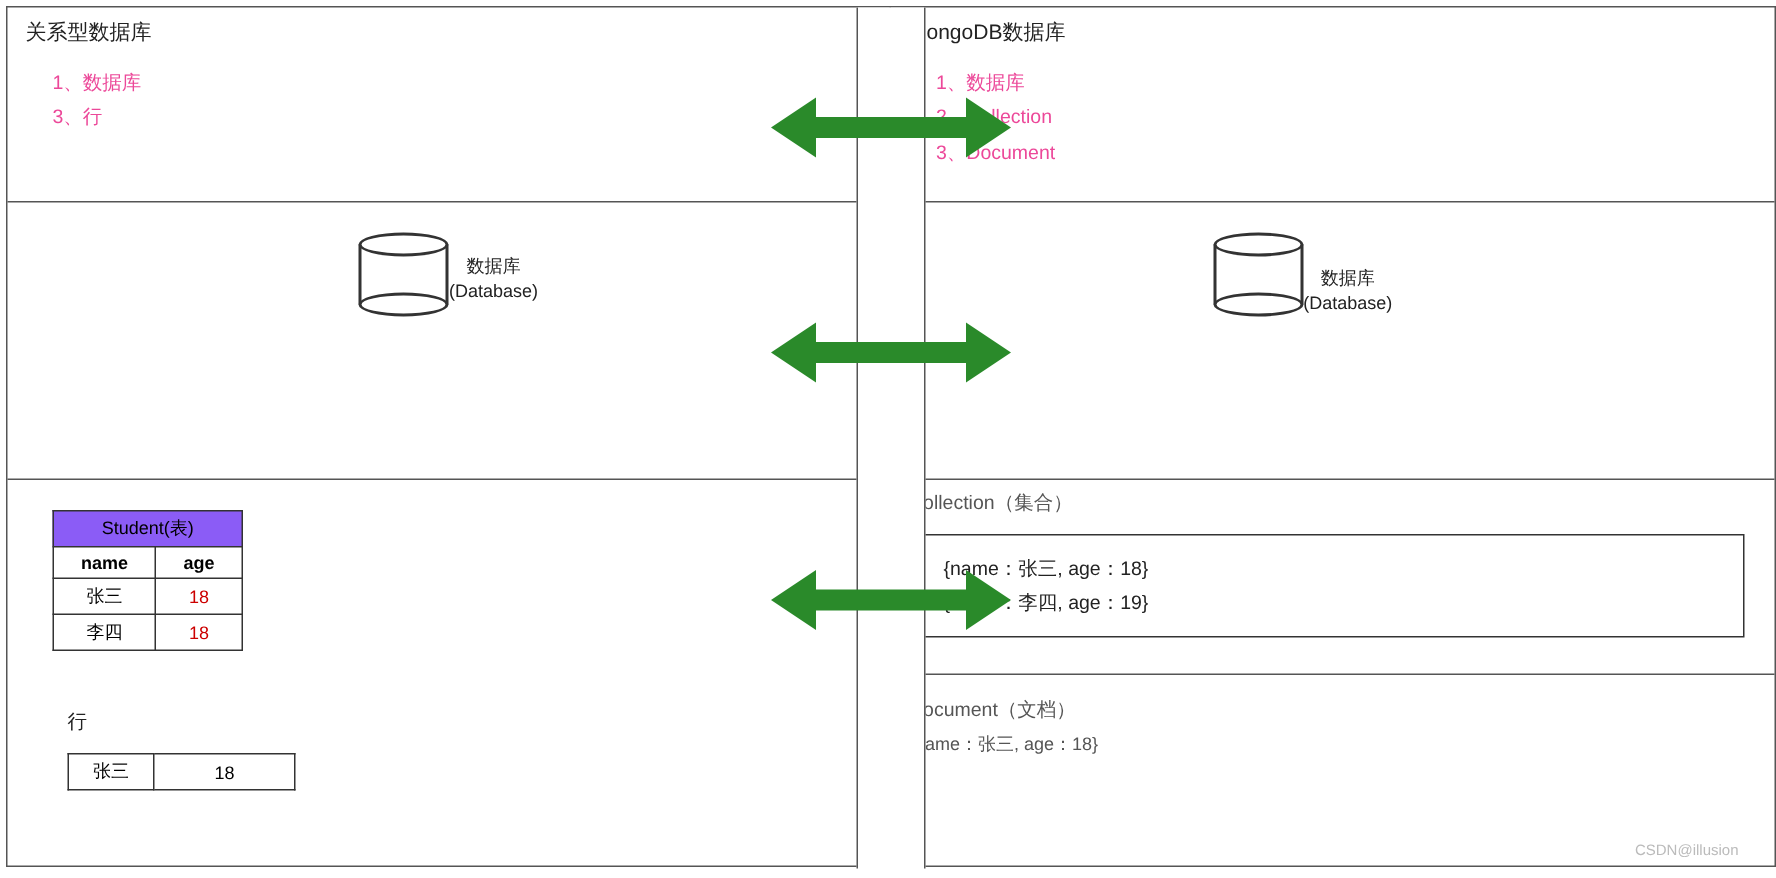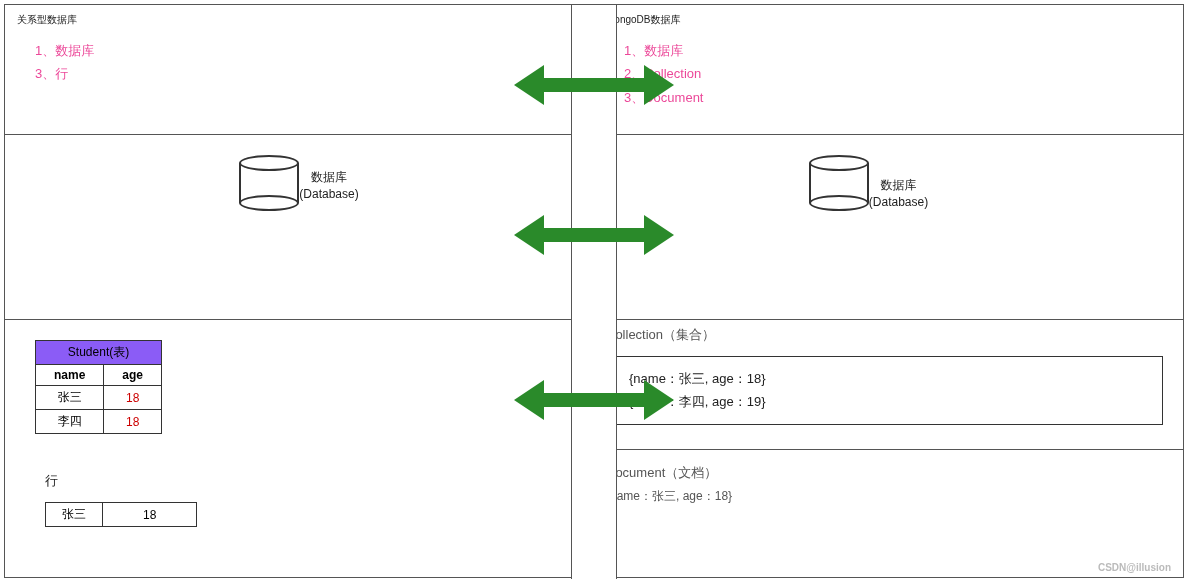--- a/index.html
+++ b/index.html
@@ -8,21 +8,21 @@
       font-size: 13px;
       background: #fff;
       width: 1184px;
       height: 585px;
       overflow: hidden;
       position: relative;
     }
 
     
     .panel-title {
-      font-size: 10px;
+      font-size: 14px;
       font-weight: normal;
       padding: 8px 12px;
       color: #222;
     }
 
     
     .list-items {
       padding: 4px 30px;
       line-height: 1.8;
       color: #ec4899;
@@ -149,24 +149,23 @@
     .document-section {
       padding: 4px 12px;
       font-size: 12px;
       color: #555;
     }
 
     
     .watermark {
       position: absolute;
       bottom: 4px;
-      right: 12px;
+      right: 24px;
       font-size: 10px;
       color: #bbb;
-      font-weight: bold;
     }
 
     
     .main-layout {
       display: flex;
       width: 1180px;
       height: 574px;
       border: 1.5px solid #555;
       margin: 4px;
       position: relative;

